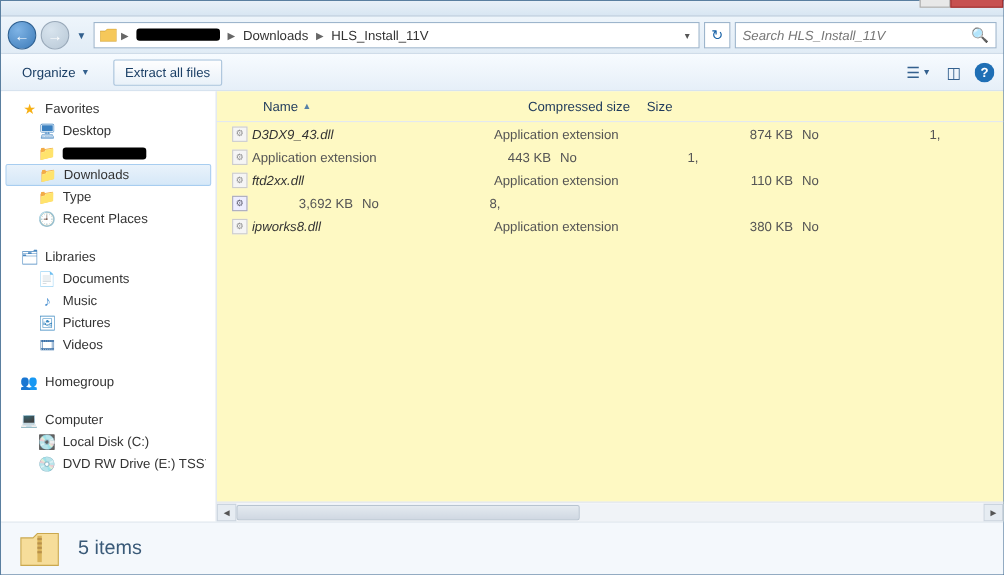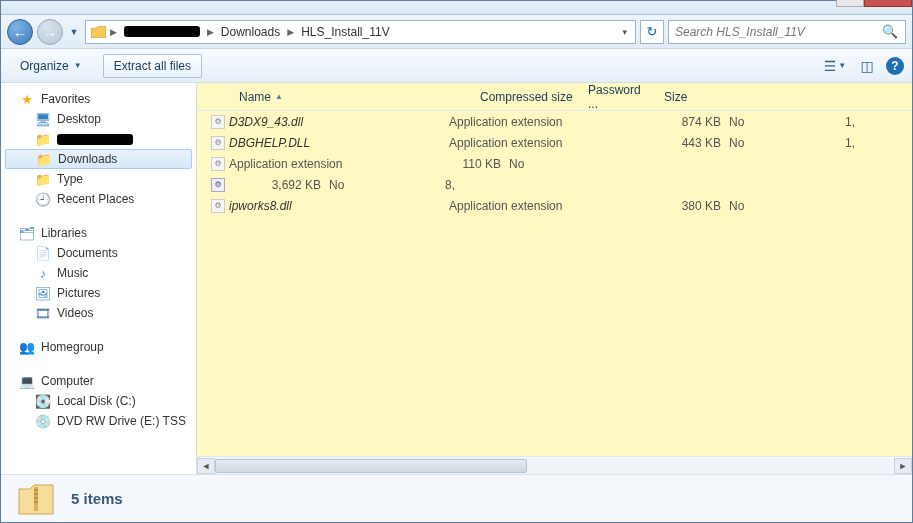--- a/index.html
+++ b/index.html
@@ -69,21 +69,21 @@
 .ficon.exe{ color:#556; border:1px solid #aab; width:14px; height:14px; font-size:8px; background:#eef;}
 .fc-name{ width:220px;font-style:italic;} .fc-type{ width:180px; color:#555;} .fc-size{ width:100px; text-align:right; color:#555; padding-right:8px;} .fc-pw{ width:76px; color:#555;} .fc-sz2{ width:50px; text-align:right; color:#555;}
 .hscroll { height:18px; border-top:1px solid #e0e6ec; background:#f4f6f9; display:flex; align-items:center;}
 .hsbtn{ width:18px; height:16px; background:#e6ecf2; border:1px solid #c8d2dc; display:flex; align-items:center; justify-content:center; font-size:9px; color:#555; cursor:pointer;}
 .hstrack{ flex:1; height:16px; background:#f0f3f7; position:relative;}
 .hsthumb{ position:absolute; left:0; width:46%; height:14px; top:1px; background:linear-gradient(#e4eaf0,#d0d8e2); border:1px solid #b8c4d0; border-radius:2px;}
 
 
 .status { height:48px; border-top:1px solid #d9e1ea; display:flex; align-items:center; padding:4px 14px; gap:14px; background:#f4f8fc;}
 .sticon{ width:42px; height:40px; display:flex; align-items:center; justify-content:center; font-size:30px; color:#e8c468;}
-.sttxt{ font-size:15px; color:#3a5a78;font-weight:bold;}
+.sttxt{ font-size:18px; color:#3a5a78;}
 
 
 .svgfolder { width:15px; height:12px; }
 </style>
 </head>
 <body>
 
 <div class="window">
   <div class="titlebar">
     <div class="tb-max"></div>
@@ -202,42 +202,41 @@
       </div>
     </div>
 
     <div class="content">
       <div class="cols">
         <div class="col c-name">
             <span>Name</span>
             <span class="sortarr">▲</span>
           </div>
         <div class="col c-size">Compressed size</div>
-        <div class="col c-pw">Password ...</div>
         <div class="col c-sz2">Size</div>
       </div>
       <div class="filelist" id="filelist">
           <div class="frow">
             <span class="ficon dll">⚙</span>
             <span class="fc-name">D3DX9_43.dll</span>
             <span class="fc-type">Application extension</span>
             <span class="fc-size">874 KB</span>
             <span class="fc-pw">No</span>
             <span class="fc-sz2">1,</span>
           </div>
           <div class="frow">
             <span class="ficon dll">⚙</span>
-            <span class="fc-name">DBGHELP.DLL</span>
             <span class="fc-type">Application extension</span>
             <span class="fc-size">443 KB</span>
             <span class="fc-pw">No</span>
             <span class="fc-sz2">1,</span>
           </div>
           <div class="frow">
             <span class="ficon dll">⚙</span>
+            <span class="fc-name">ftd2xx.dll</span>
             <span class="fc-type">Application extension</span>
             <span class="fc-size">110 KB</span>
             <span class="fc-pw">No</span>
             <span class="fc-sz2"></span>
           </div>
           <div class="frow">
             <span class="ficon exe">⚙</span>
             <span class="fc-size">3,692 KB</span>
             <span class="fc-pw">No</span>
             <span class="fc-sz2">8,</span>

